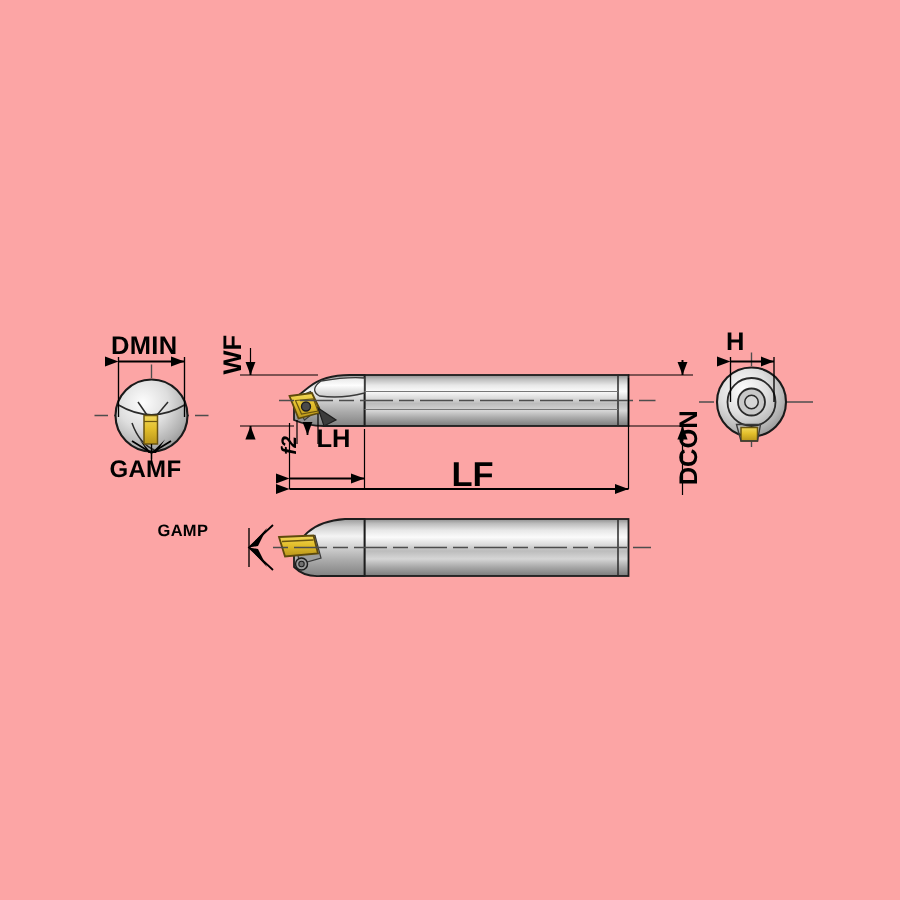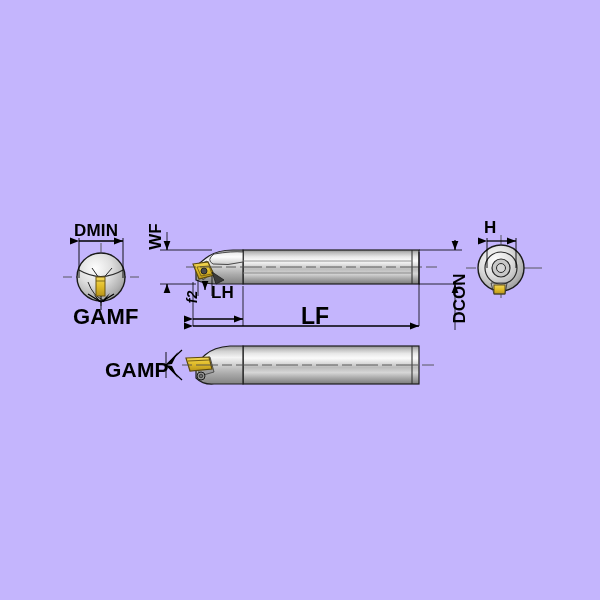--- a/index.html
+++ b/index.html
@@ -4,21 +4,21 @@
 <style>
   html, body {
     margin: 0;
     padding: 0;
     background: #ffffff;
   }
   #stage {
     position: relative;
     width: 600px;
     height: 600px;
-    background: #c4b5fd;
+    background: #fca5a5;
     overflow: hidden;
     font-family: "Liberation Sans", sans-serif;
   }
   #drawing {
     position: absolute;
     left: 0;
     top: 0;
     width: 600px;
     height: 600px;
   }
@@ -26,28 +26,28 @@
     position: absolute;
     font-family: "Liberation Sans", sans-serif;
     font-weight: bold;
     color: #000000;
     white-space: nowrap;
     line-height: 1;
     user-select: none;
   }
   .rot90 { transform: rotate(-90deg); transform-origin: 50% 50%; }
   .lbl-dmin { left: 74px;  top: 222px; font-size: 17px; letter-spacing: 0.2px; }
-  .lbl-gamf { left: 73px;  top: 306px; font-size: 22px; letter-spacing: 0.2px; }
+  .lbl-gamf { left: 73px;  top: 306px; font-size: 16px; letter-spacing: 0.2px; }
   .lbl-wf   { left: 142px; top: 228px; font-size: 17px; }
   .lbl-f2   { left: 186px; top: 290px; font-size: 14px; font-style: italic; }
   .lbl-lh   { left: 211px; top: 284px; font-size: 17px; }
   .lbl-lf   { left: 301px; top: 305px; font-size: 23px; }
   .lbl-dcon { left: 434px; top: 290px; font-size: 17px; }
   .lbl-h    { left: 484px; top: 219px; font-size: 17px; }
-  .lbl-gamp { left: 105px; top: 359px; font-size: 21px; letter-spacing: 0.2px; text-align: center; }
+  .lbl-gamp { left: 105px; top: 349px; font-size: 11px; letter-spacing: 0.2px; text-align: center; }
 </style>
 </head>
 <body>
 
 <div id="stage">
 
   <svg id="drawing" viewBox="0 0 600 600">
     <defs>
 
       <linearGradient id="barGrad" x1="0" y1="0" x2="0" y2="1">

